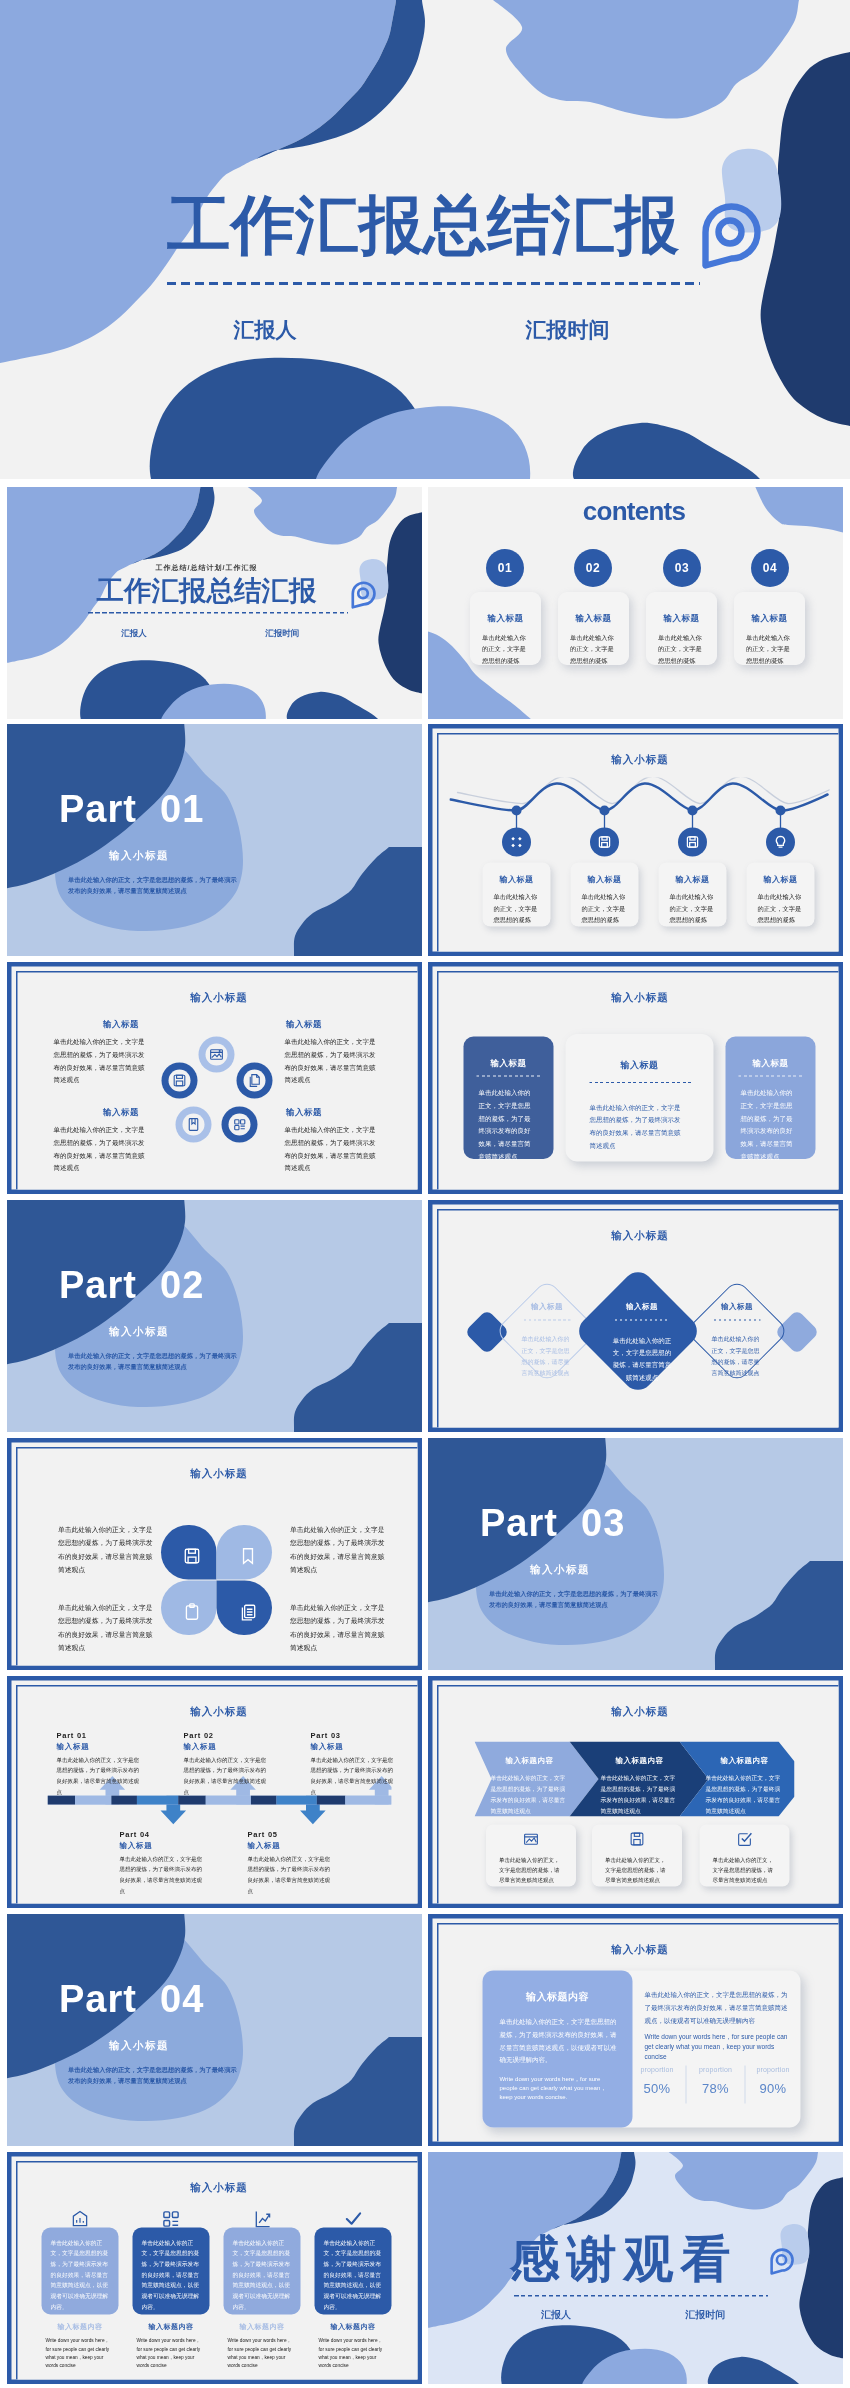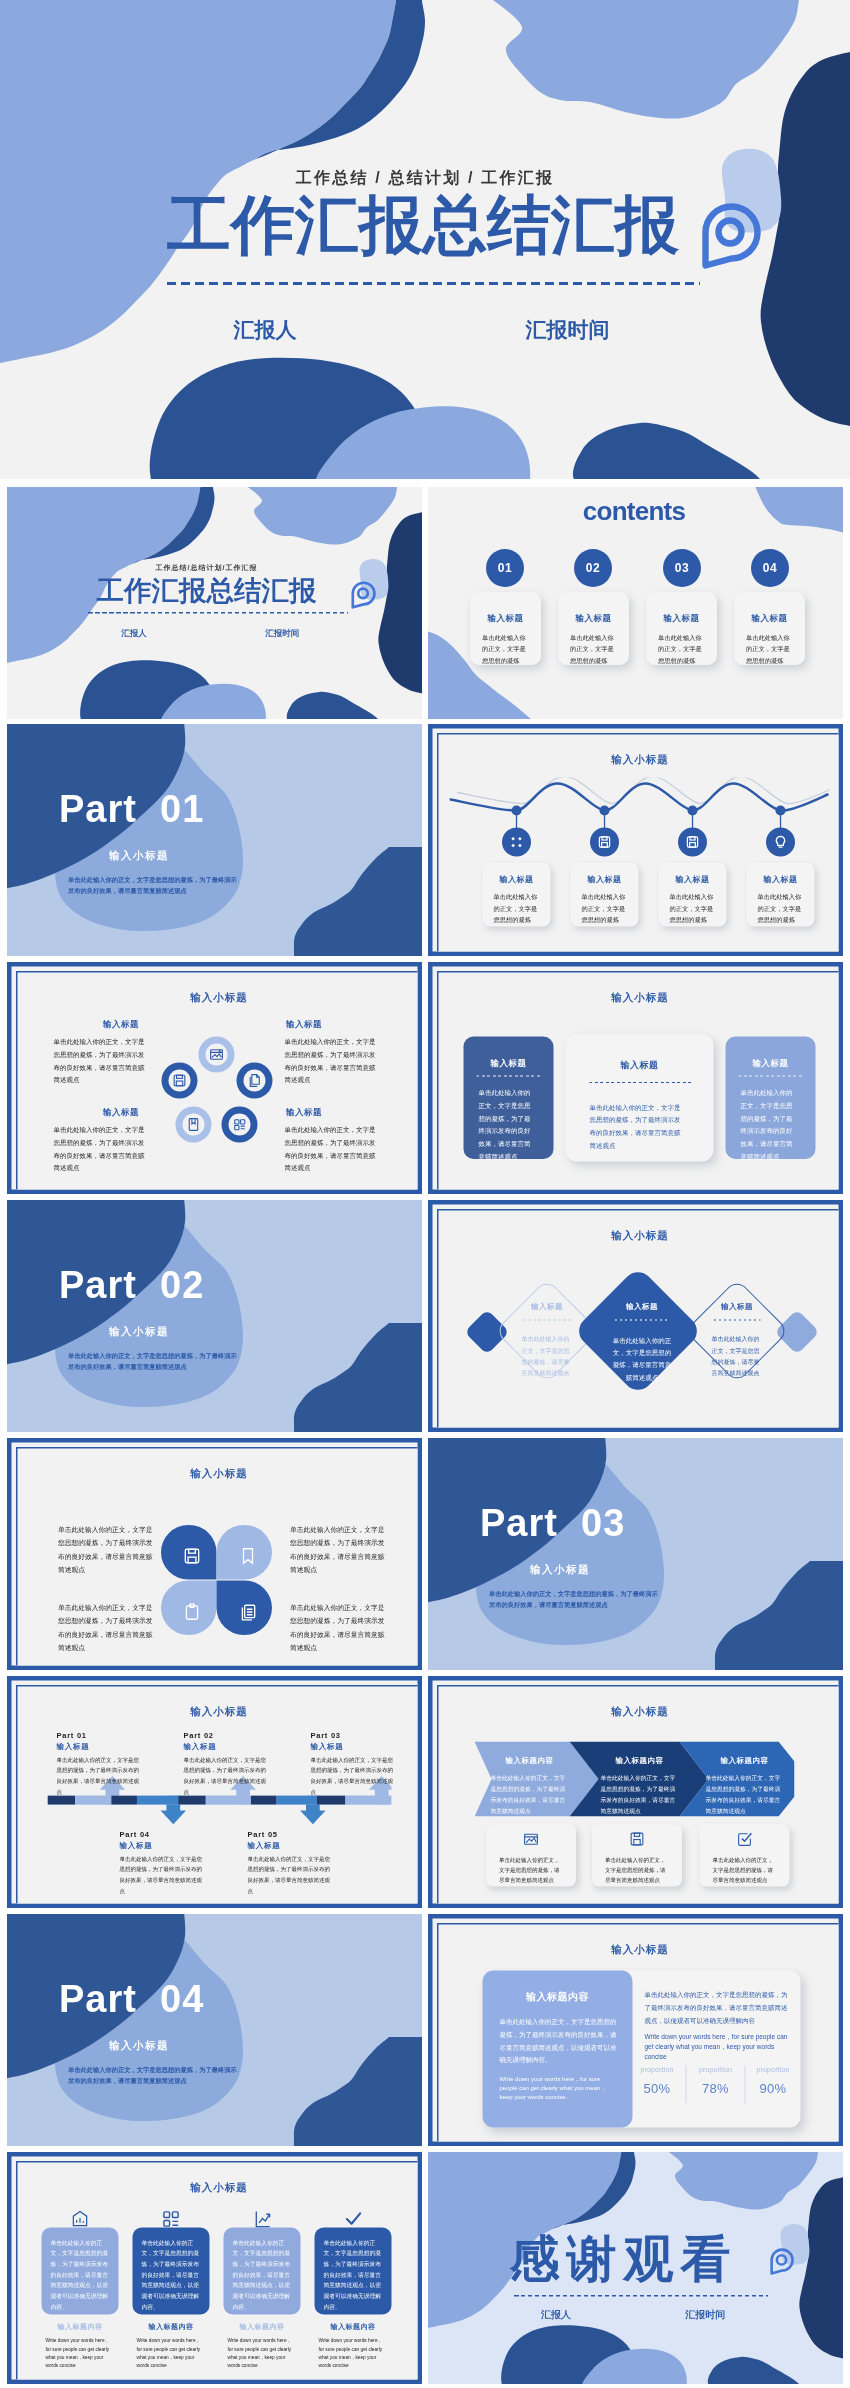--- a/index.html
+++ b/index.html
@@ -193,21 +193,20 @@
       <path d="M745,149 C730,150 721,160 722,174 C723,188 726,196 725,206 C724,217 725,226 734,230 C744,234 760,233 770,229 C780,224 782,212 781,198 C780,182 778,166 772,158 C765,150 755,148 745,149 Z" fill="#B9CCEC"></path>
 
       <path d="M268,358 C212,360 175,386 160,420 C150,444 148,466 151,479 L428,479 C434,452 427,421 406,397 C380,368 330,356 268,358 Z" fill="#2B5394"></path>
 
       <path d="M420,408 C380,412 350,432 334,452 C324,464 318,472 316,479 L530,479 C532,452 520,428 494,416 C470,405 442,405 420,408 Z" fill="#8CA9DF"></path>
 
       <path d="M640,423 C608,426 588,438 581,452 C572,466 572,476 574,479 L760,479 C752,470 734,460 716,450 C698,440 690,432 672,428 C660,425 650,422 640,423 Z" fill="#2B5394"></path>
     </svg>
 
 
-    <div class="eyebrow">工作总结 / 总结计划 / 工作汇报</div>
     <div class="title">工作汇报总结汇报</div>
     <svg class="pin" viewBox="0 0 62 72">
       <path d="M6.5,65.5 L6.5,32.5 A26,26 0 1 1 32.5,58.5 Z" fill="none" stroke="#4577D8" stroke-width="6.4" stroke-linejoin="round"></path>
       <circle cx="31" cy="32" r="11.5" fill="none" stroke="#4577D8" stroke-width="6.4"></circle>
     </svg>
     <div class="rule"></div>
     <div class="fl">汇报人</div>
     <div class="fr">汇报时间</div>
   </div>
 

